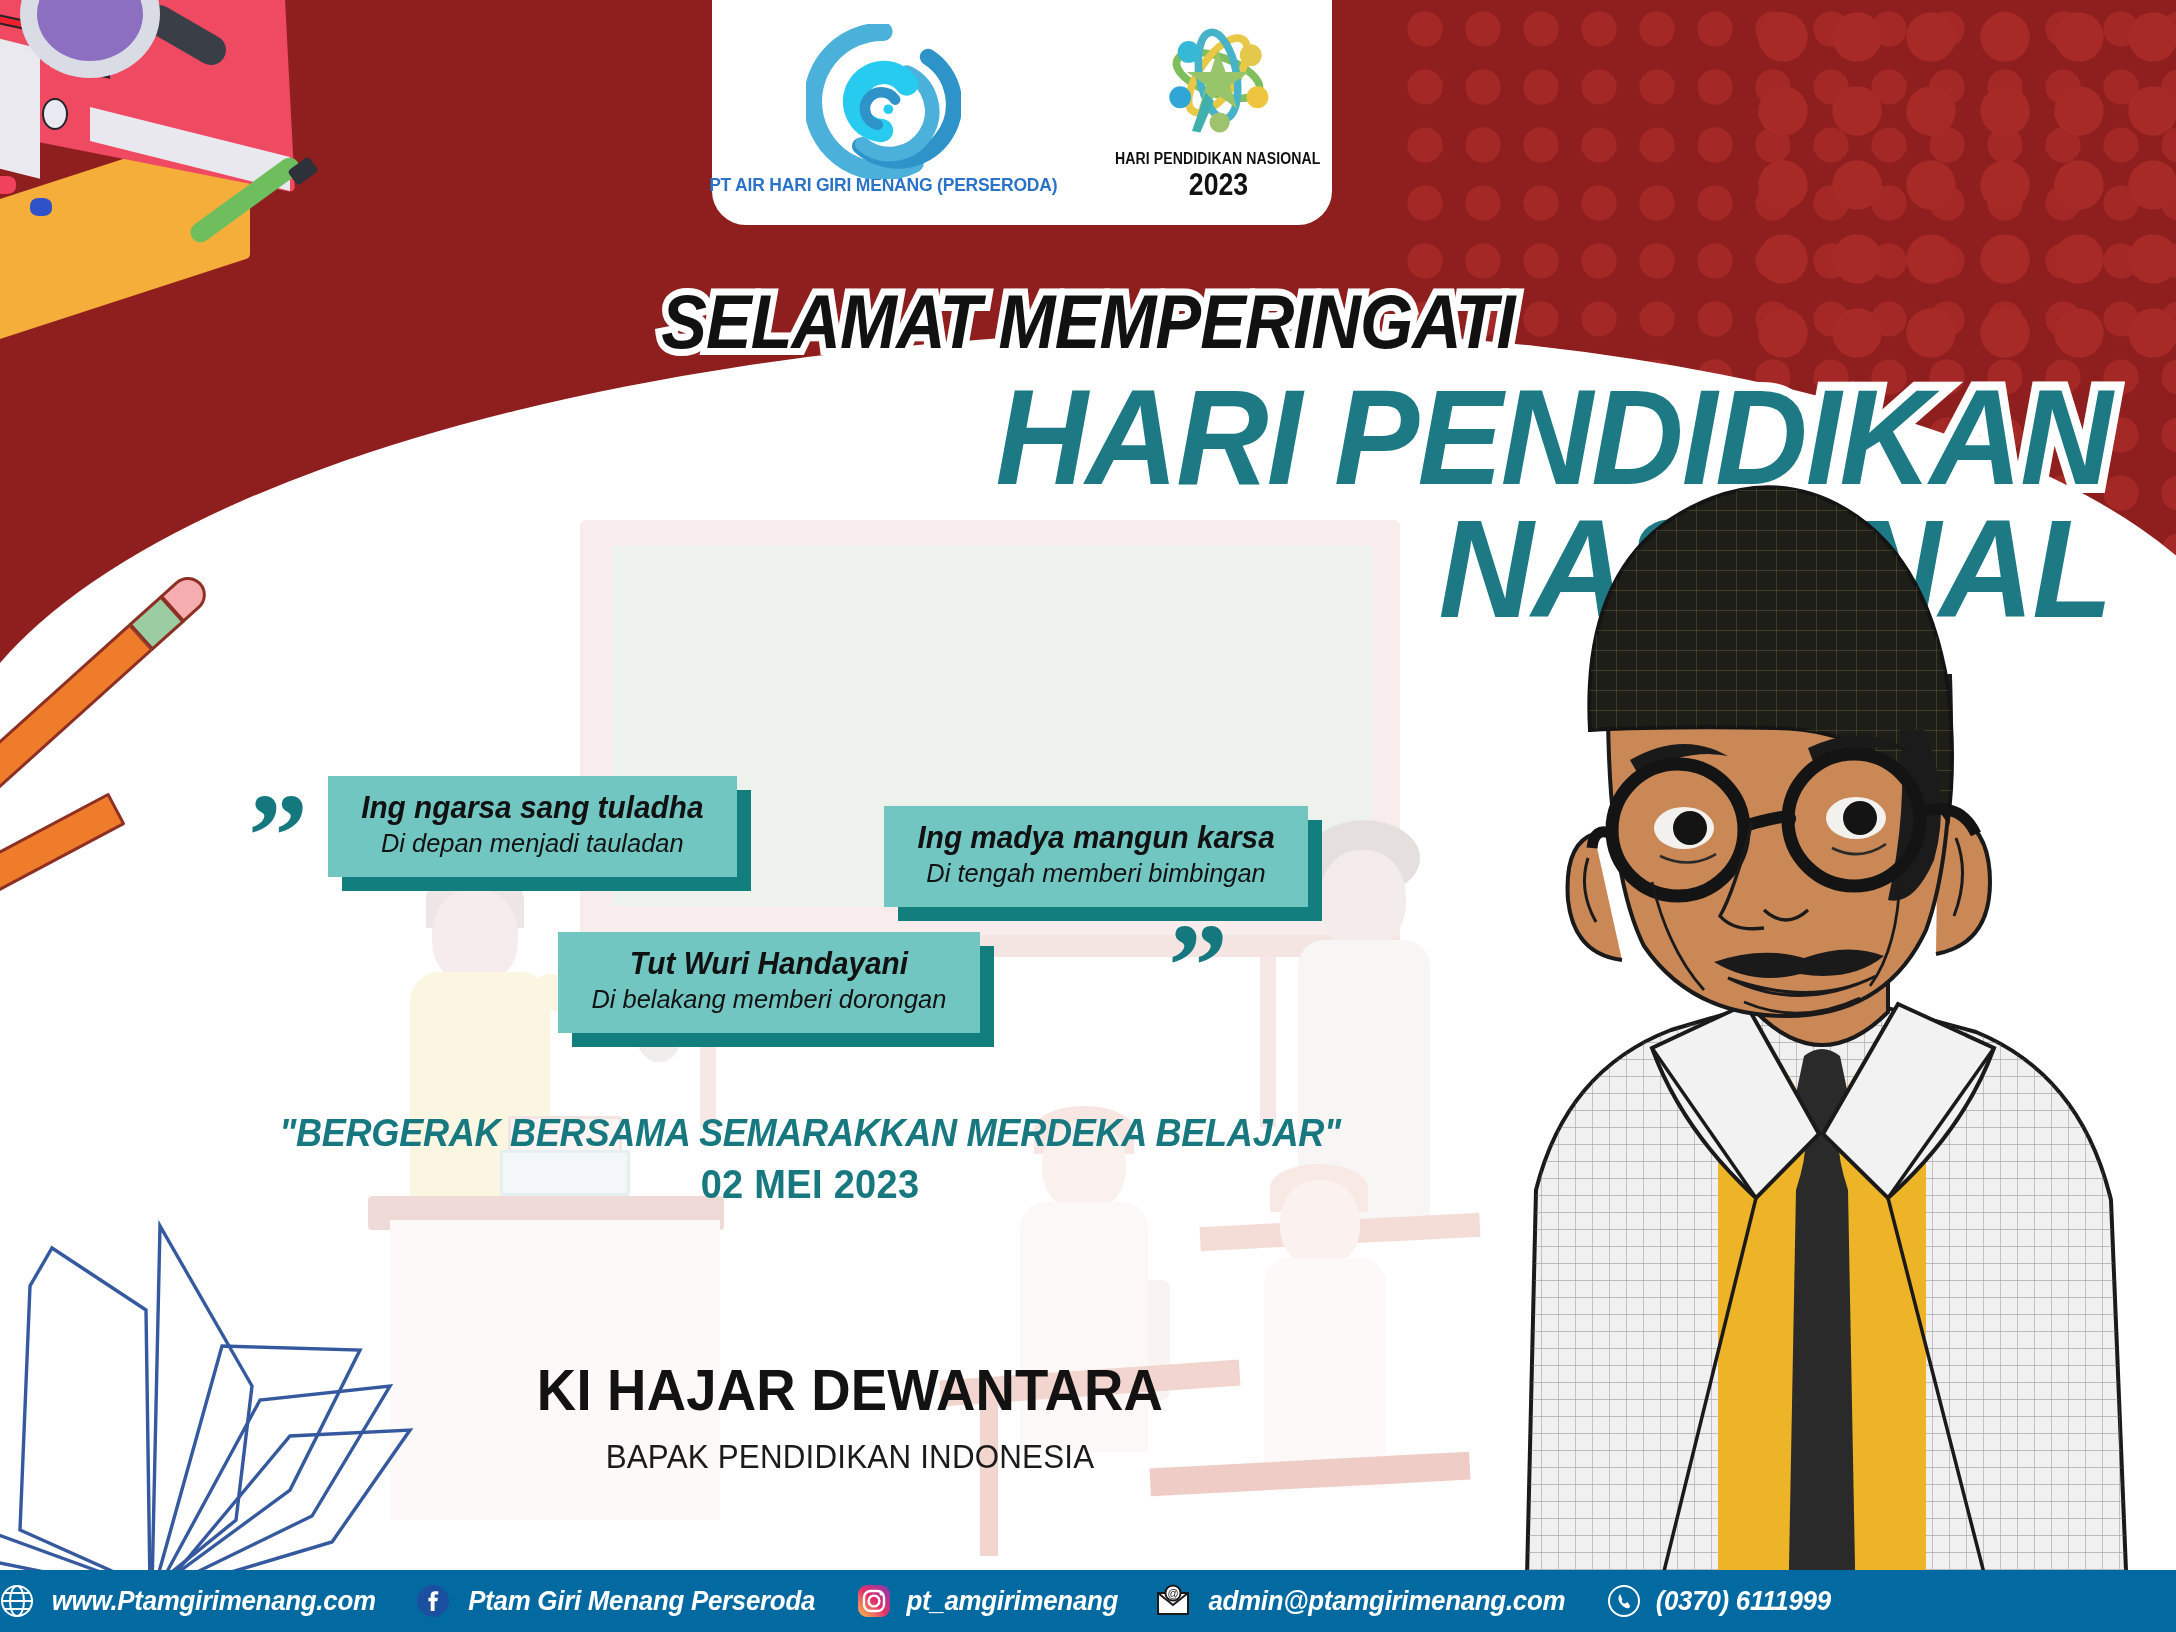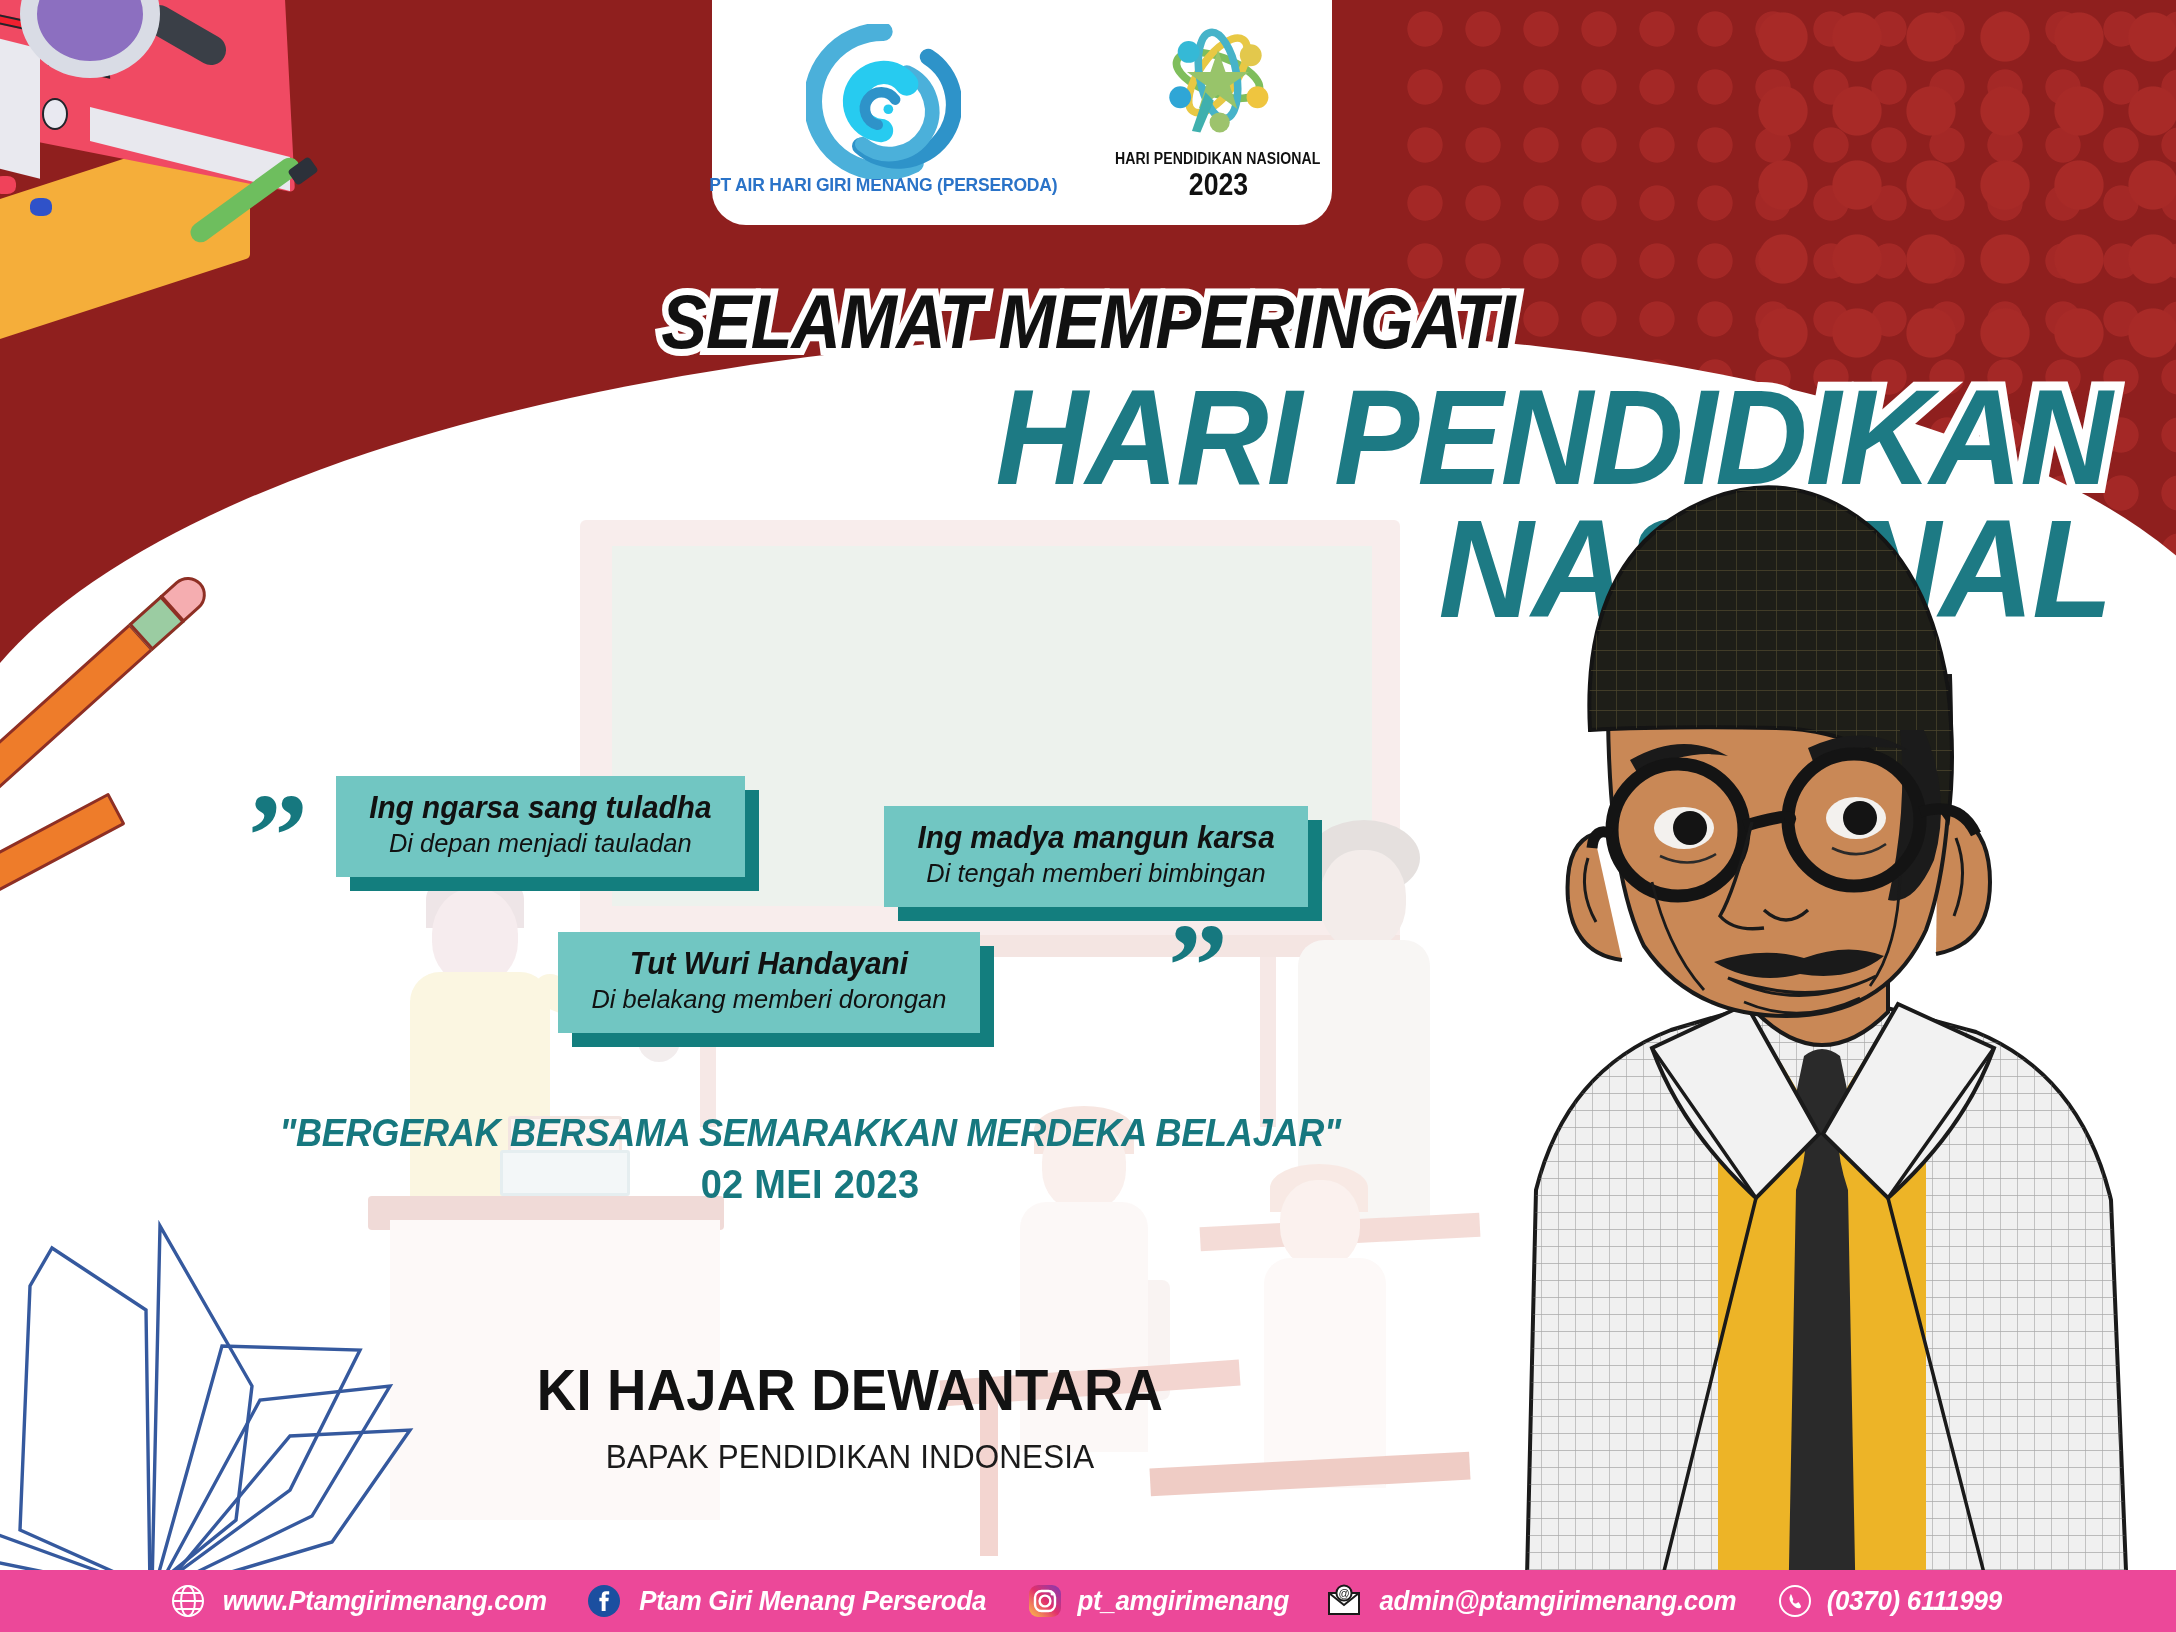--- a/index.html
+++ b/index.html
@@ -118,42 +118,42 @@
     font-family:"Liberation Serif", serif; font-weight:700; }
   .qm-left { left:248px; top:800px; }
   .qm-right { left:1168px; top:930px; }
 
   .qbox { position:absolute; background:#71C6C2; padding:14px 26px 18px;
     box-shadow:14px 14px 0 #137E7E; }
   .qbox .t1 { font-size:31px; font-weight:700; font-style:italic; color:#111; text-align:center;
     transform:scaleX(.96); white-space:nowrap; }
   .qbox .t2 { font-size:26.5px; font-style:italic; color:#111; text-align:center;
     transform:scaleX(.96); white-space:nowrap; margin-top:2px; }
-  .qb1 { left:336px; top:776px; }
+  .qb1 { left:328px; top:776px; }
   .qb2 { left:884px; top:806px; }
   .qb3 { left:558px; top:932px; }
 
   
   .slogan { position:absolute; left:250px; width:1120px; top:1112px; text-align:center;
     font-size:38px; font-weight:700; font-style:italic; color:#17787F; letter-spacing:-.3px; transform:scaleX(.95); }
   .slogan-date { position:absolute; left:250px; width:1120px; top:1162px; text-align:center;
     font-size:40px; font-weight:700; color:#17787F; letter-spacing:.3px; transform:scaleX(.95); }
 
   
   .nm-main { position:absolute; left:300px; width:1100px; top:1356px; text-align:center;
     font-size:58px; font-weight:700; color:#121212; letter-spacing:.2px; transform:scaleX(.94); }
   .nm-sub { position:absolute; left:300px; width:1100px; top:1438px; text-align:center;
     font-size:33px; color:#1B1B1B; letter-spacing:.2px; transform:scaleX(.95); }
 
   
   .portrait { position:absolute; right:-20px; top:430px; width:740px; height:1190px; }
 
   
-  .footer { position:absolute; left:0; bottom:0; width:2176px; height:62px; background:#ec4899;
-    display:flex; align-items:center; justify-content:center; gap:34px; }
+  .footer { position:absolute; left:0; bottom:0; width:2176px; height:62px; background:#0369a1;
+    display:flex; align-items:center; justify-content:flex-start; gap:34px; }
   .f-item { display:flex; align-items:center; gap:11px; }
   .f-text { color:#fff; font-size:27px; font-weight:700; font-style:italic; letter-spacing:-.3px;
     transform:scaleX(.96); white-space:nowrap; }
   .f-ic { width:34px; height:34px; flex:0 0 auto; }
 </style>
 </head>
 <body>
 
 <div id="poster">
 

